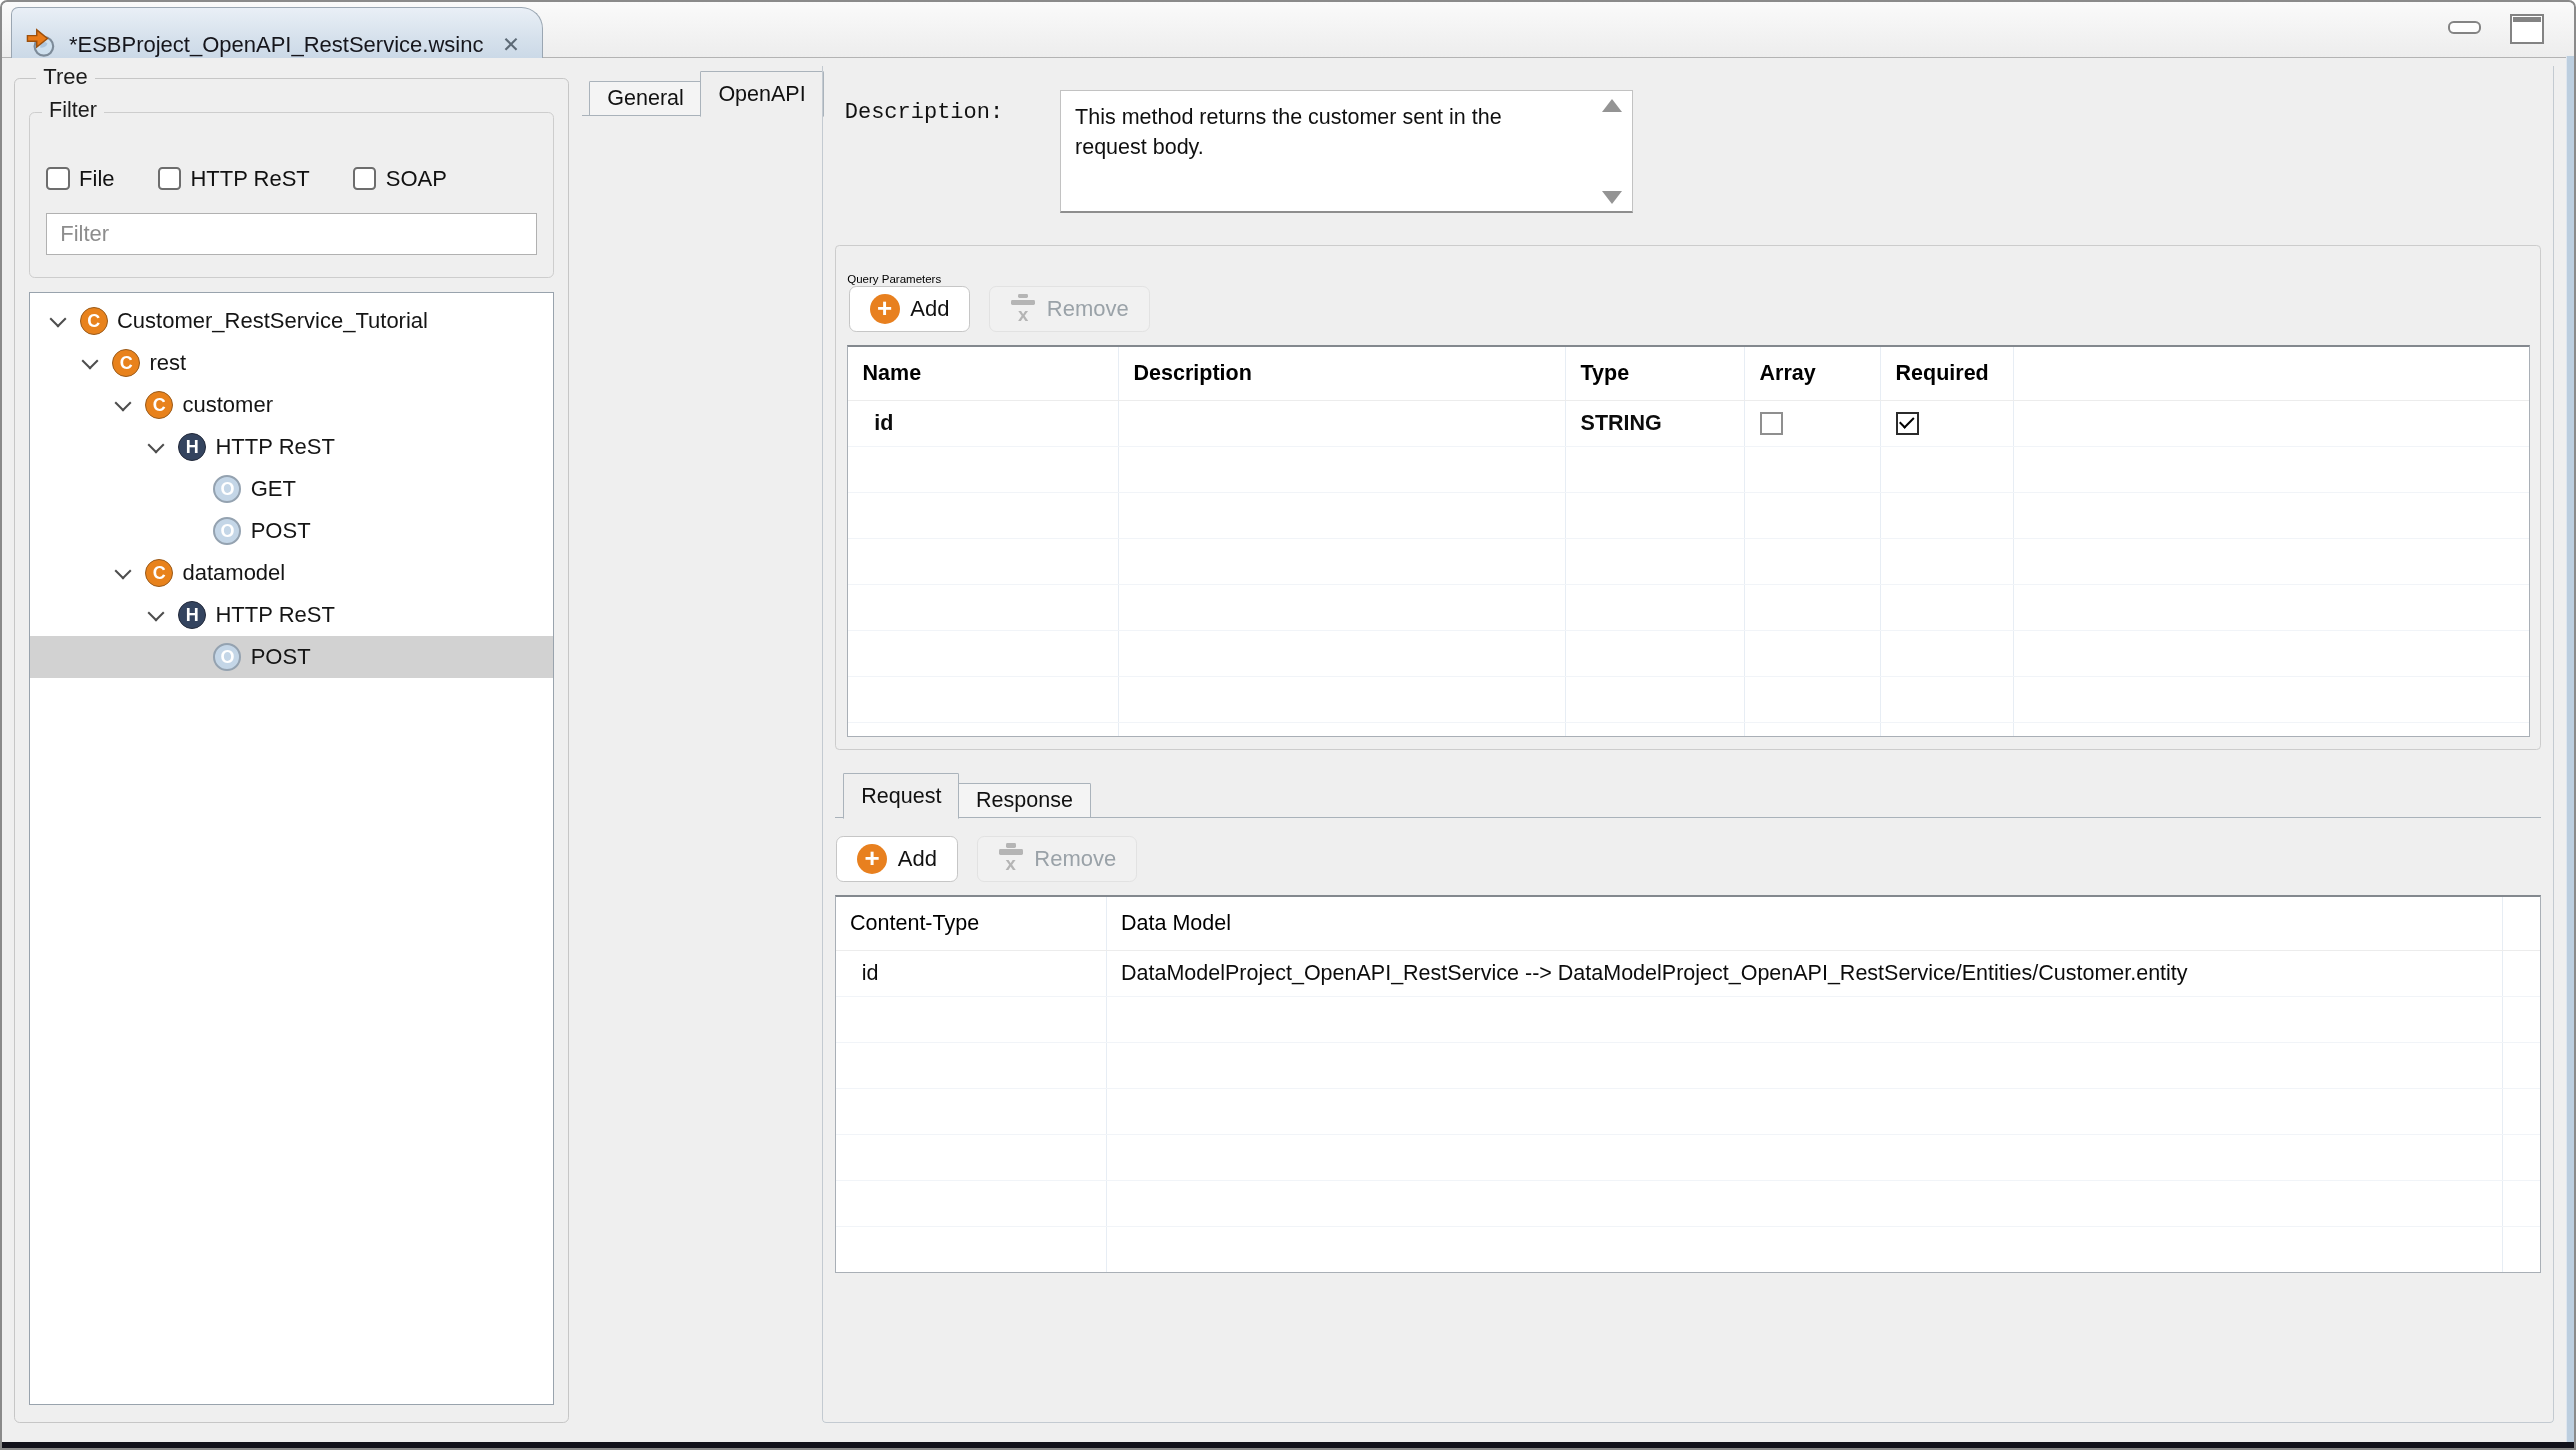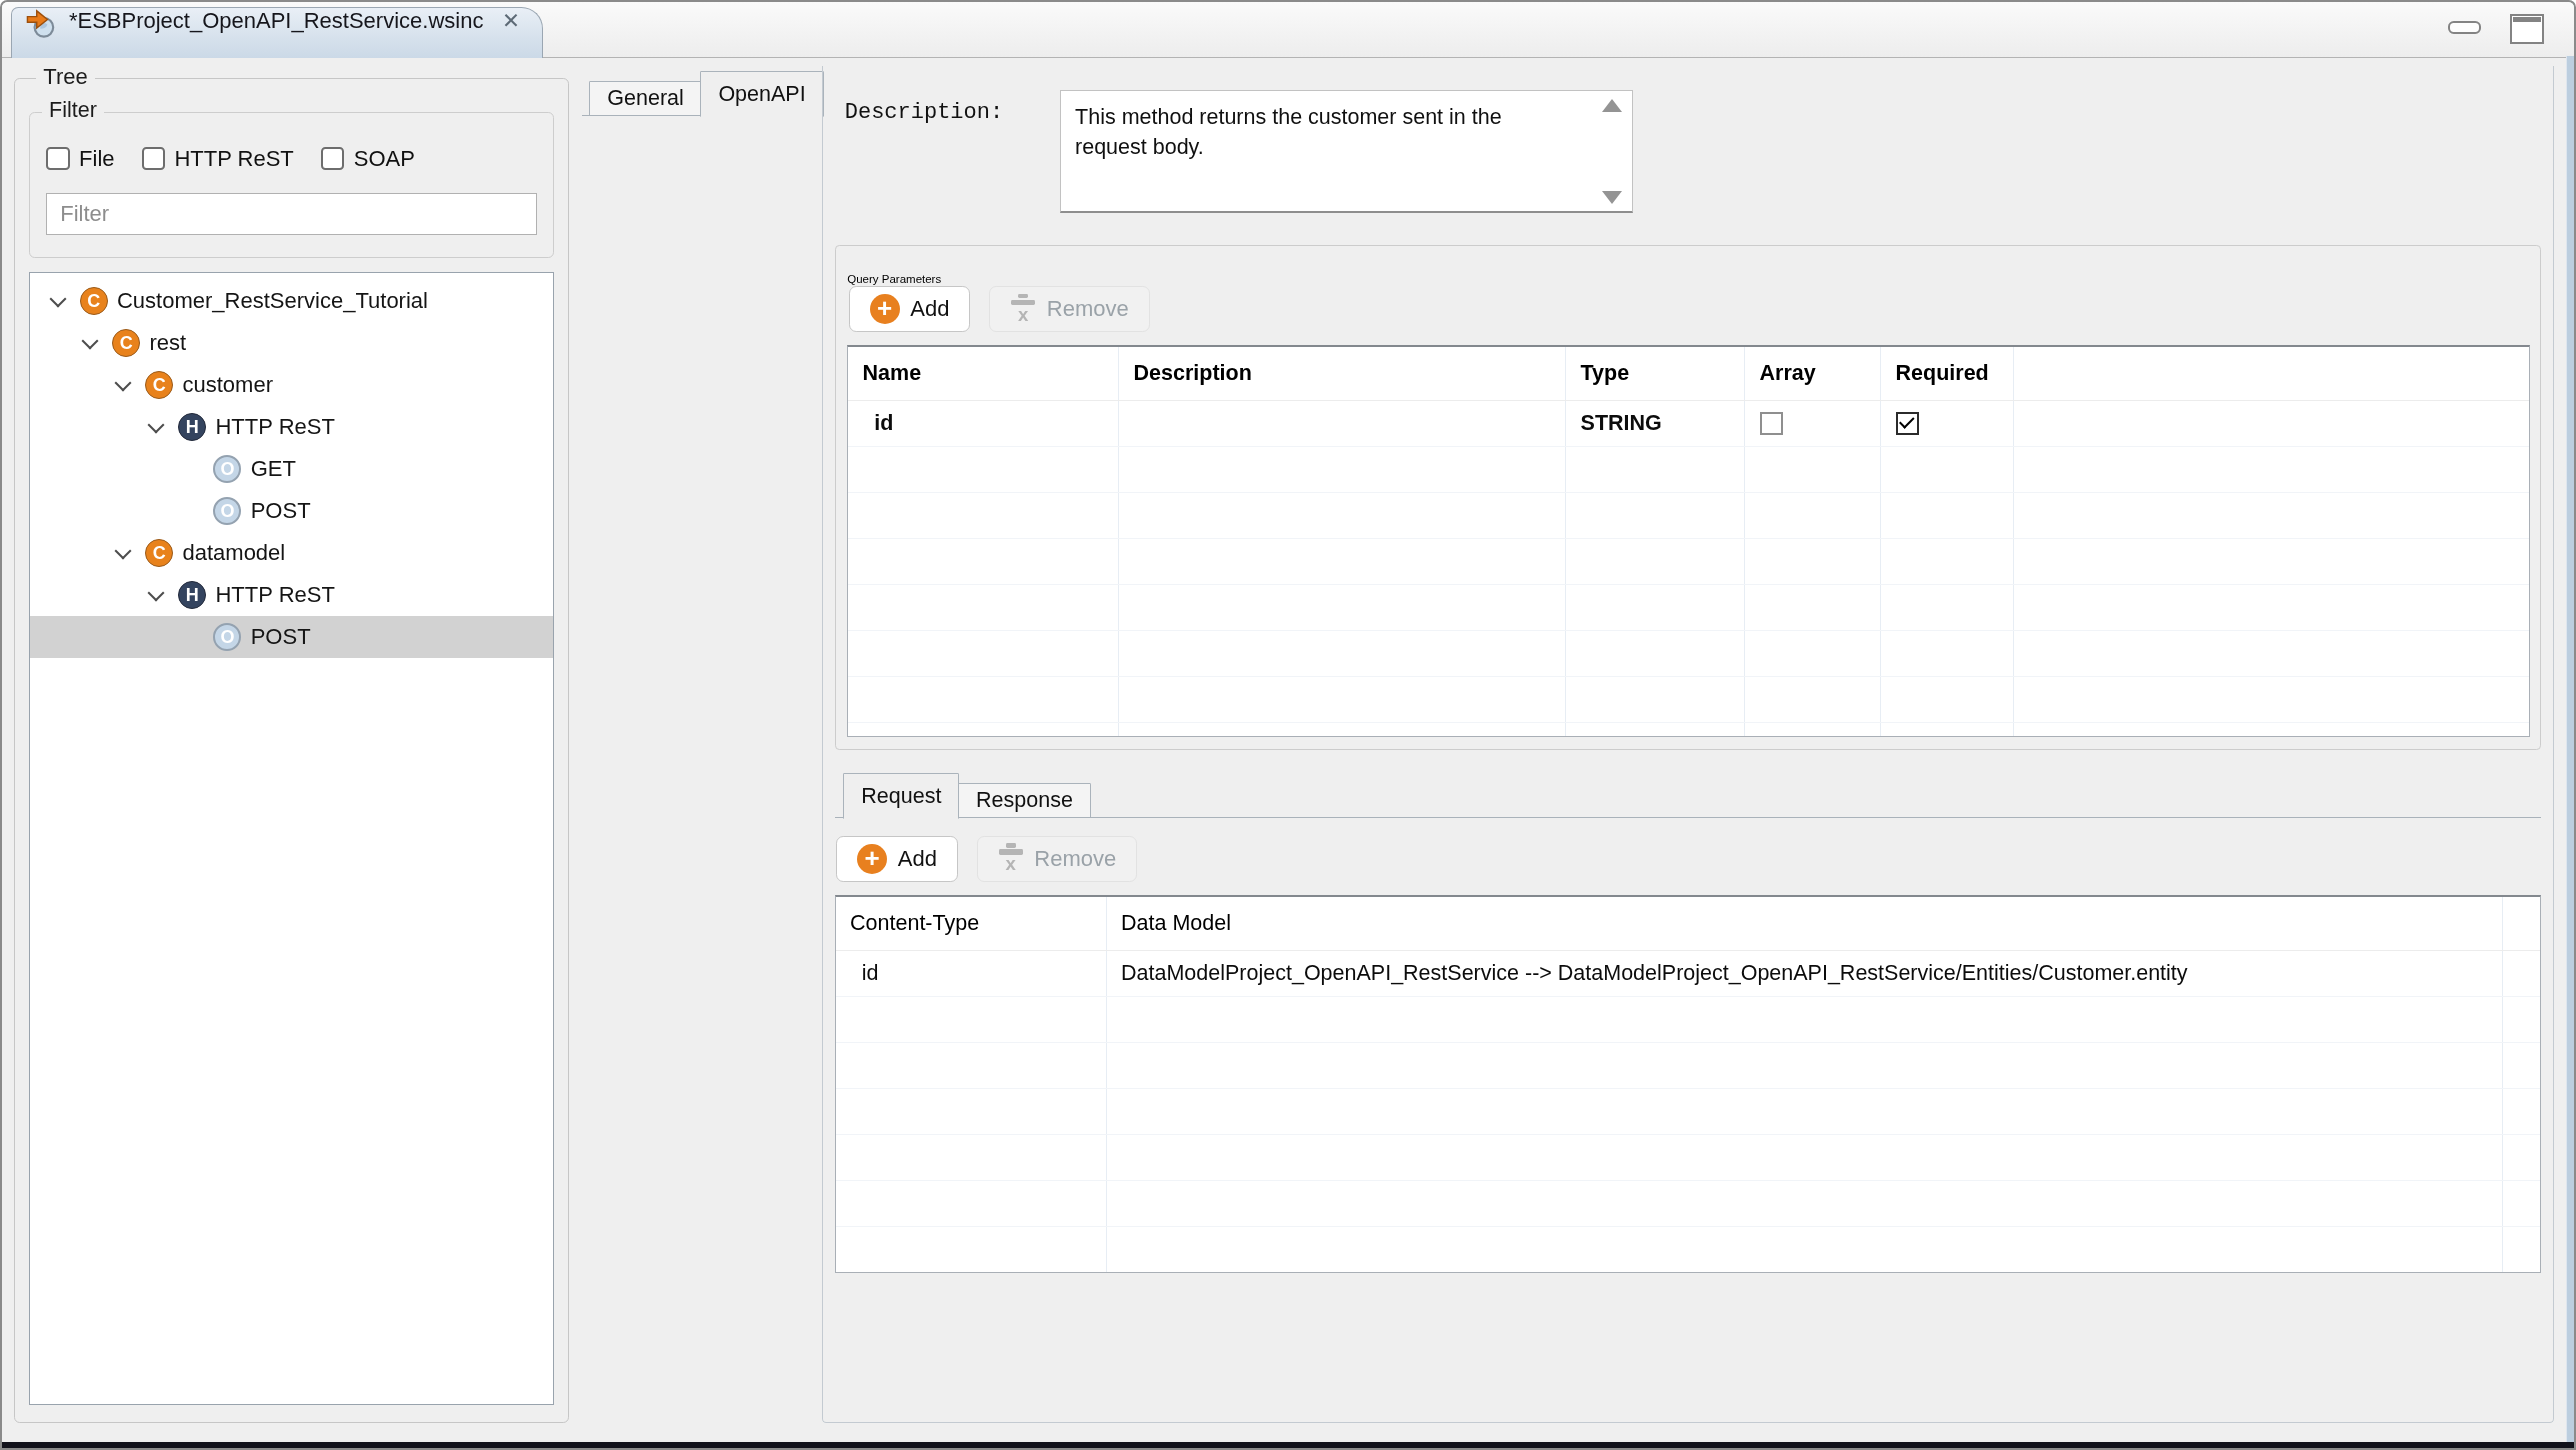--- a/index.html
+++ b/index.html
@@ -10,21 +10,21 @@
     background: #efefef; }
   .right-accent { position: absolute; right: 0; top: 54px; bottom: 0; width: 7.9px;
     background: #bccedf; border-left: 1.4px solid #dfe6ee; }
   .bottom-edge { position: absolute; left: 0; right: 0; bottom: 0; height: 6.4px; background: #12121b; }
 
   
   .tabbar { position: absolute; left: 0; right: 0; top: 0; height: 56px;
     background: linear-gradient(180deg, #fafafa 0%, #ededed 100%);
     border-bottom: 1.4px solid #b3b3b3; border-radius: 5.7px 5.7px 0 0; }
   .editor-tab { position: absolute; left: 8.6px; top: 5px; height: 51px;
-    display: flex; align-items: flex-start; gap: 11.5px; padding: 0 21.5px 0 14.3px;
+    display: flex; align-items: flex-end; gap: 11.5px; padding: 0 21.5px 0 14.3px;
     background: linear-gradient(180deg, #e9eff6 0%, #d6e1ec 60%, #cbd9e7 100%);
     border: 1.4px solid #9aa6b2; border-bottom: none; border-radius: 7.2px 21.5px 0 0; }
   .editor-tab .tab-title { font-size: 22px; color: #16161c; }
   .editor-tab .tab-close { font-size: 21.5px; color: #5d6a76; margin-left: 7.2px; cursor: pointer; }
   .window-controls { position: absolute; right: 30px; top: 11.5px; display: flex; gap: 29px; align-items: flex-start; }
   .min-btn { width: 33px; height: 13px; margin-top: 7.2px; background: #fdfdfd;
     border: 2.9px solid #838383; border-radius: 5.7px; }
   .max-btn { width: 34px; height: 30px; background: #ffffff; border: 2.9px solid #838383; position: relative; }
   .max-btn::before { content: ""; position: absolute; left: 1.4px; right: 1.4px; top: 1.4px; height: 5px; background: #838383; }
 
@@ -34,21 +34,21 @@
 
   
   .left-panel { width: 555px; flex: none; display: flex; }
   .group { position: relative; border: 1.4px solid #c6c6c6; border-radius: 5.7px; }
   .group > .legend { position: absolute; top: -14.3px; left: 21px; background: #efefef;
     padding: 0 7.2px; font-size: 22px; color: #1c1c1c; }
   .tree-group { flex: 1; margin-top: 11.5px; padding: 33px 14.3px 17px 14.3px;
     display: flex; flex-direction: column; }
   .filter-group { border-color: #cdcdcd; padding: 33px 15.8px 21.5px 15.8px; margin-bottom: 14.3px; }
   .filter-group > .legend { left: 11.5px; font-size: 21.5px; }
-  .checkbox-row { display: flex; gap: 27px; margin-bottom: 21.5px; }
+  .checkbox-row { display: flex; gap: 43px; margin-bottom: 21.5px; margin-top: 20px; }
   .cb { display: flex; align-items: center; gap: 9.3px; font-size: 22px; color: #111; cursor: pointer; }
   .cb-box { width: 23.6px; height: 23.6px; background: #fff; border: 2.1px solid #6d6d6d; border-radius: 4.3px; position: relative; }
   .filter-input { width: 100%; height: 42px; border: 1.4px solid #b1b1b1; background: #fff;
     font-size: 22px; padding: 0 13px; color: #333; font-family: inherit; }
   .filter-input::placeholder { color: #8d8d8d; }
 
   .tree-box { flex: 1; background: #ffffff; border: 1.4px solid #99a3ad; overflow: hidden; padding-top: 7.2px; }
   .trow { height: 42px; display: flex; align-items: center; font-size: 22px; color: #151515; cursor: default; }
   .trow.selected { background: #d2d2d2; }
   .chev { width: 12px; height: 12px; border-right: 2.9px solid #4d4d4d; border-bottom: 2.9px solid #4d4d4d;

